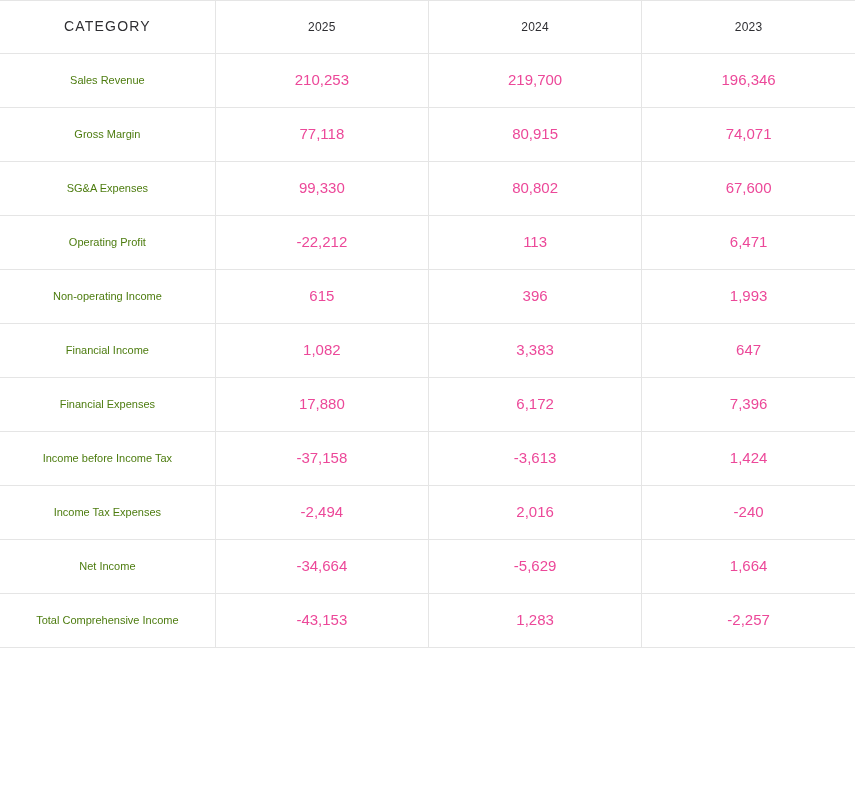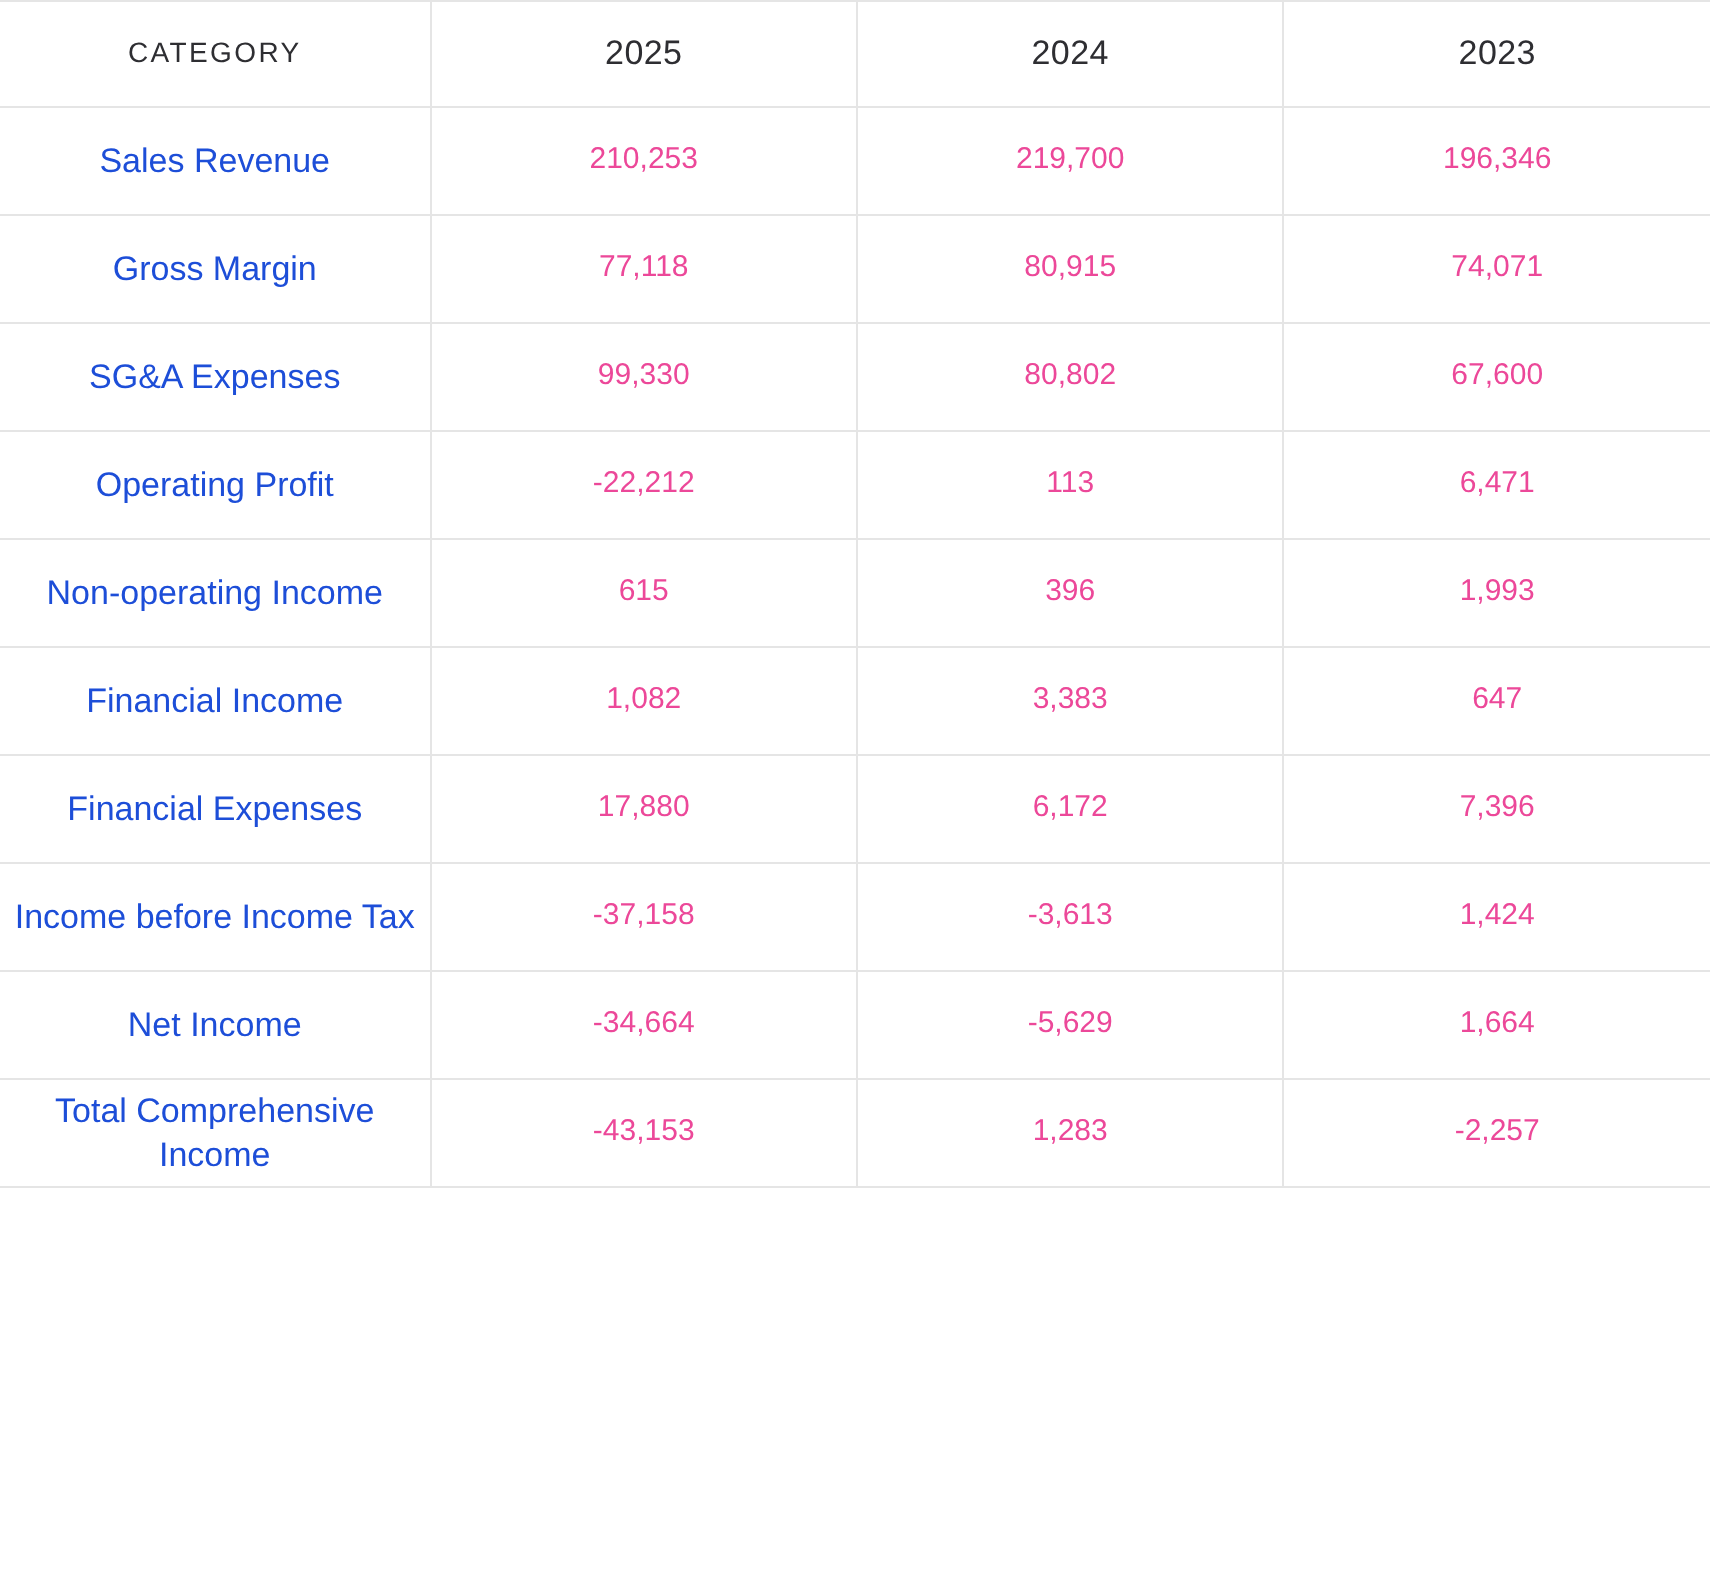--- a/index.html
+++ b/index.html
@@ -44,32 +44,32 @@
     font-size: 14.5px;
     color: #2e2e32;
     letter-spacing: 0.4px;
     border-top: none;
   }
   thead th.col-category {
     letter-spacing: 1.2px;
     font-size: 14px;
   }
   thead th.col-year {
-    font-size: 17px;
+    font-size: 12px;
     letter-spacing: 0.2px;
   }
 
   tbody td {
     height: 53px;
     font-size: 14.5px;
     color: #4a4a52;
   }
   tbody td.cat {
-    font-size: 17px;
-    color: #1d4ed8;
+    font-size: 11px;
+    color: #4d7c0f;
   }
   tbody td.val {
     font-size: 15px;
     color: #ec4899;
   }
   tbody tr:last-child td {
     border-bottom: 1px solid #e5e5e5;
   }
 </style>
 </head>
@@ -133,20 +133,26 @@
         <td class="val">6,172</td>
         <td class="val">7,396</td>
       </tr>
       <tr>
         <td class="cat">Income before Income Tax</td>
         <td class="val">-37,158</td>
         <td class="val">-3,613</td>
         <td class="val">1,424</td>
       </tr>
       <tr>
+        <td class="cat">Income Tax Expenses</td>
+        <td class="val">-2,494</td>
+        <td class="val">2,016</td>
+        <td class="val">-240</td>
+      </tr>
+      <tr>
         <td class="cat">Net Income</td>
         <td class="val">-34,664</td>
         <td class="val">-5,629</td>
         <td class="val">1,664</td>
       </tr>
       <tr>
         <td class="cat">Total Comprehensive Income</td>
         <td class="val">-43,153</td>
         <td class="val">1,283</td>
         <td class="val">-2,257</td>

